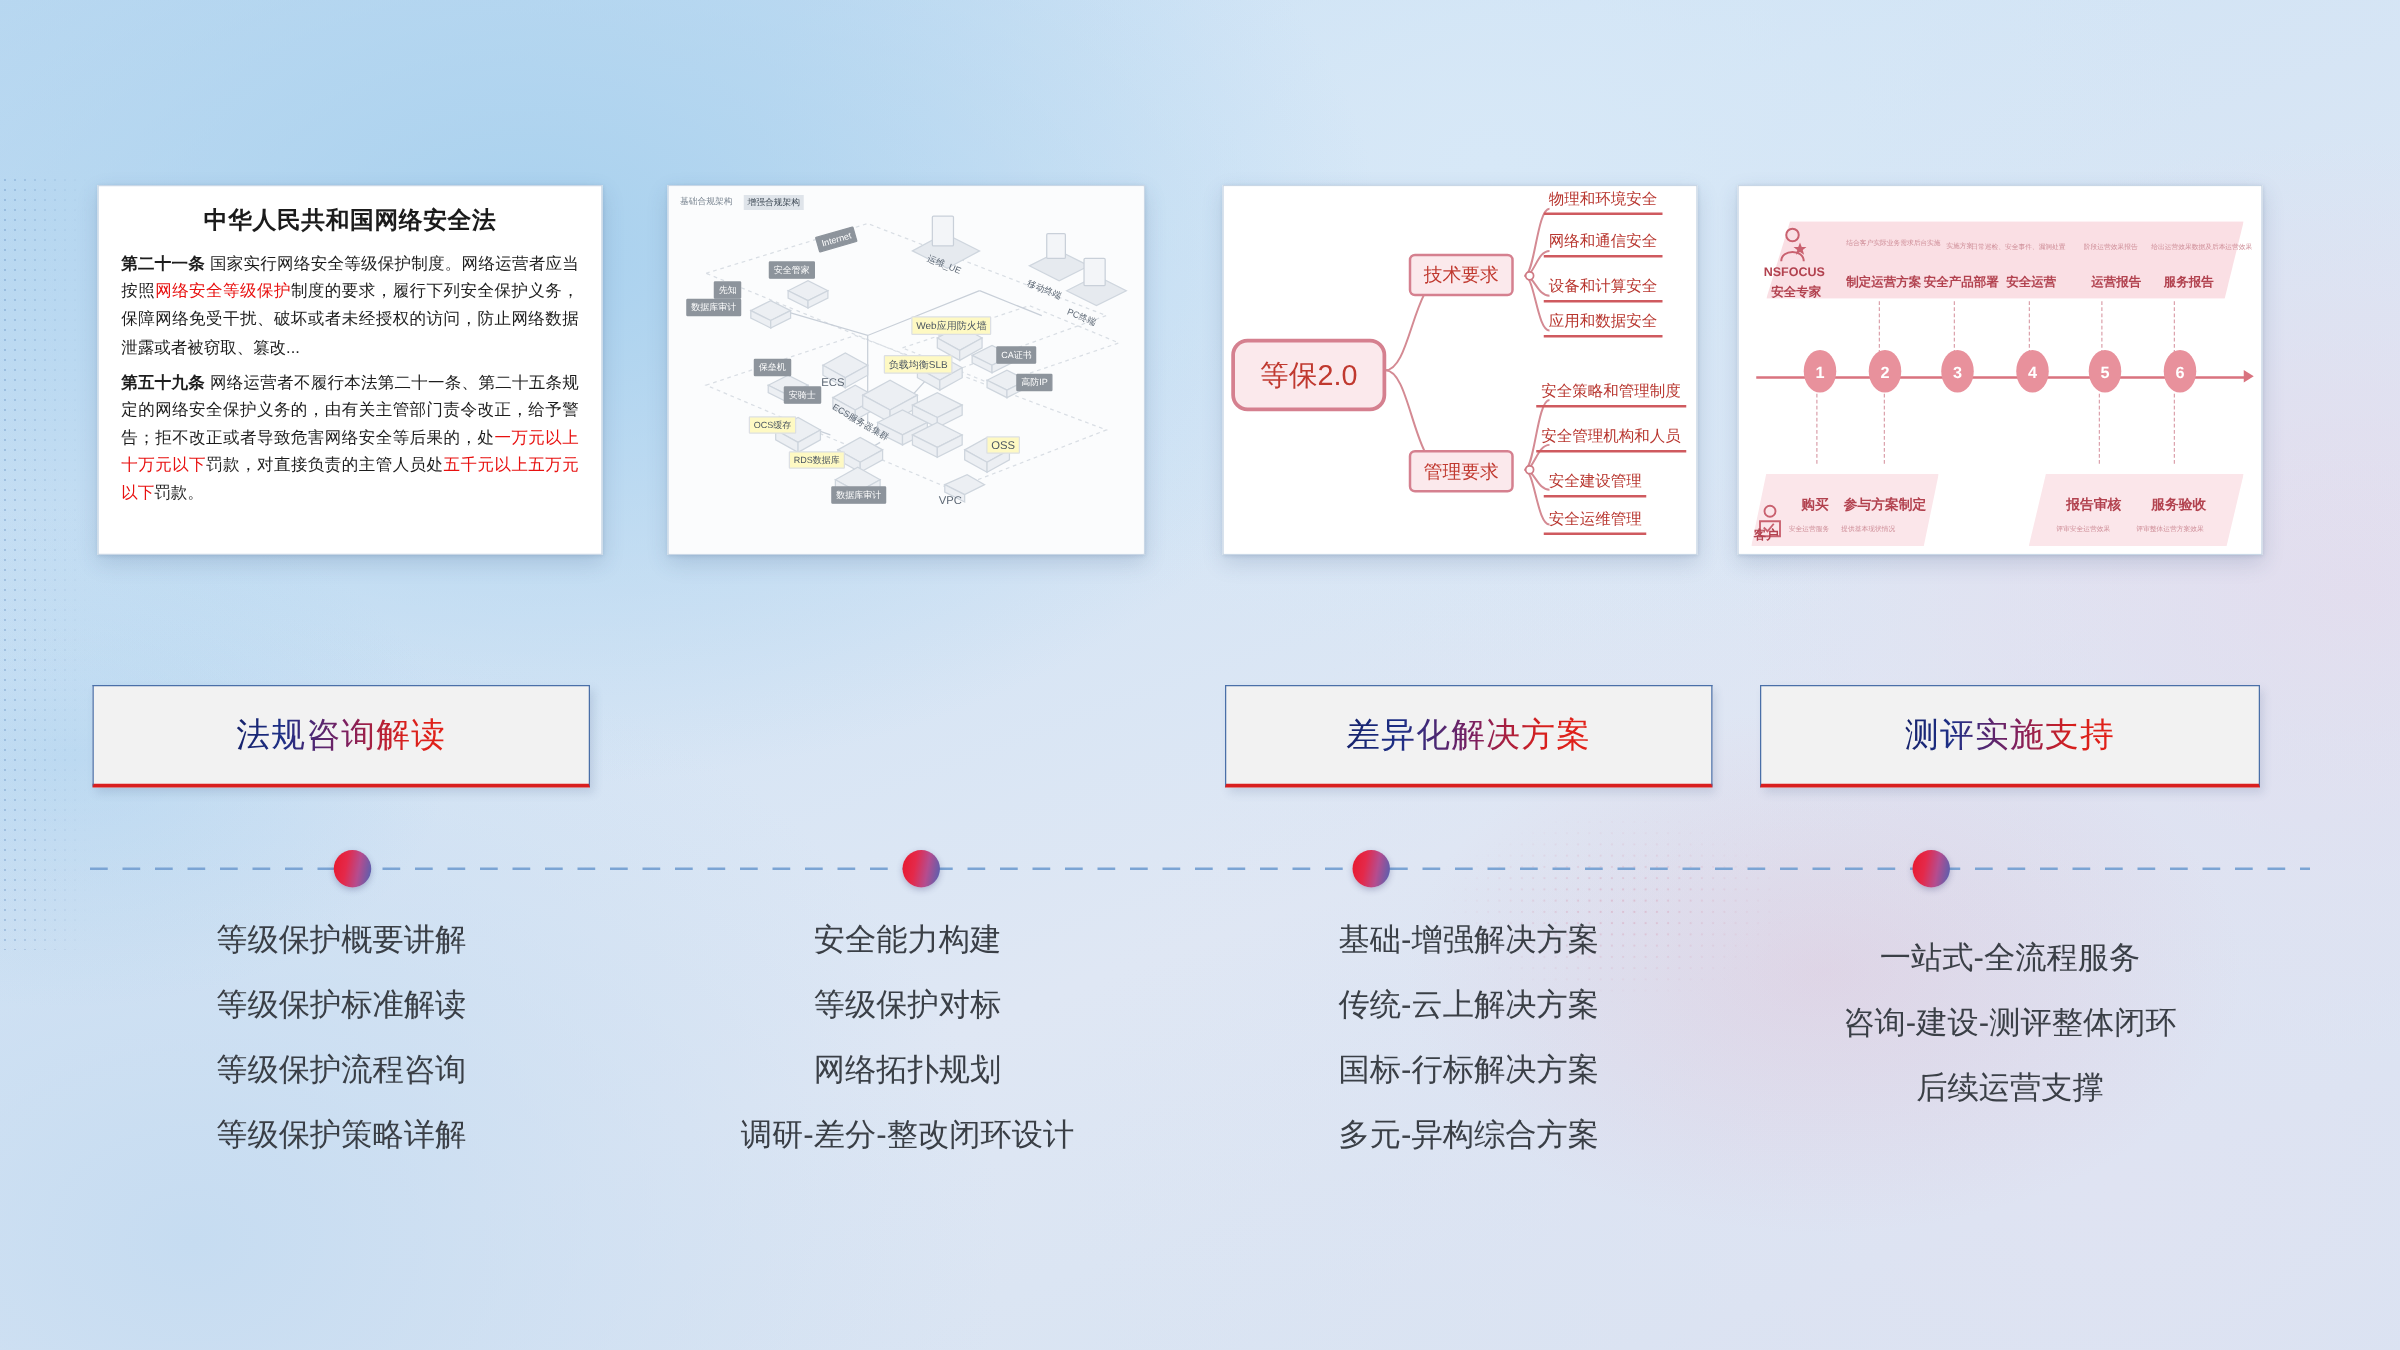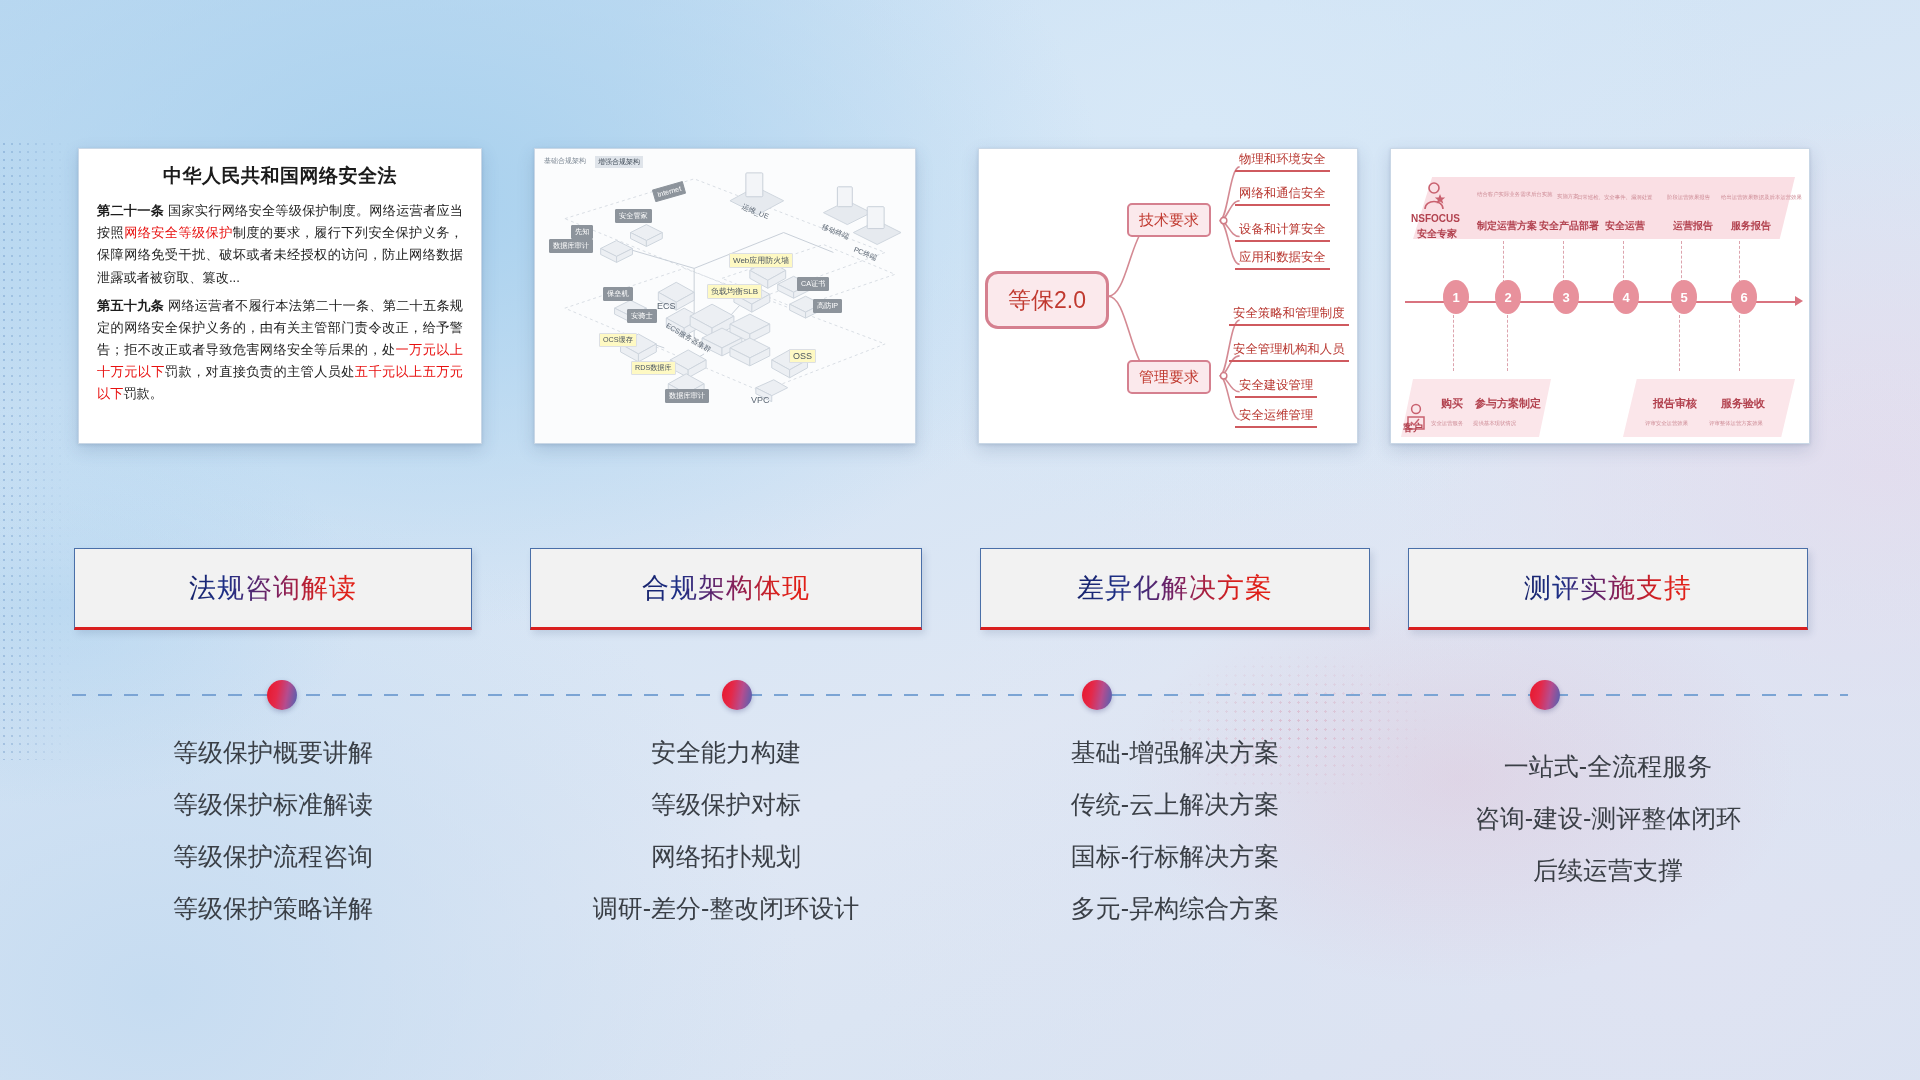--- a/index.html
+++ b/index.html
@@ -410,23 +410,20 @@
         <div class="ttl" style="left:330px; bottom:32px; font-size:11px;">服务验收</div>
         <div class="sub" style="left:318px; bottom:16px;">评审整体运营方案效果</div>
       </div>
     </div>
   </div>
 
   <div class="pills">
     <div class="pill p1">
       <span>法规咨询解读</span>
     </div>
-    <div class="pill p2">
-      <span>合规架构体现</span>
-    </div>
     <div class="pill p3">
       <span>差异化解决方案</span>
     </div>
     <div class="pill p4">
       <span>测评实施支持</span>
     </div>
   </div>
 
   <div class="tl">
     <div class="line"></div>

